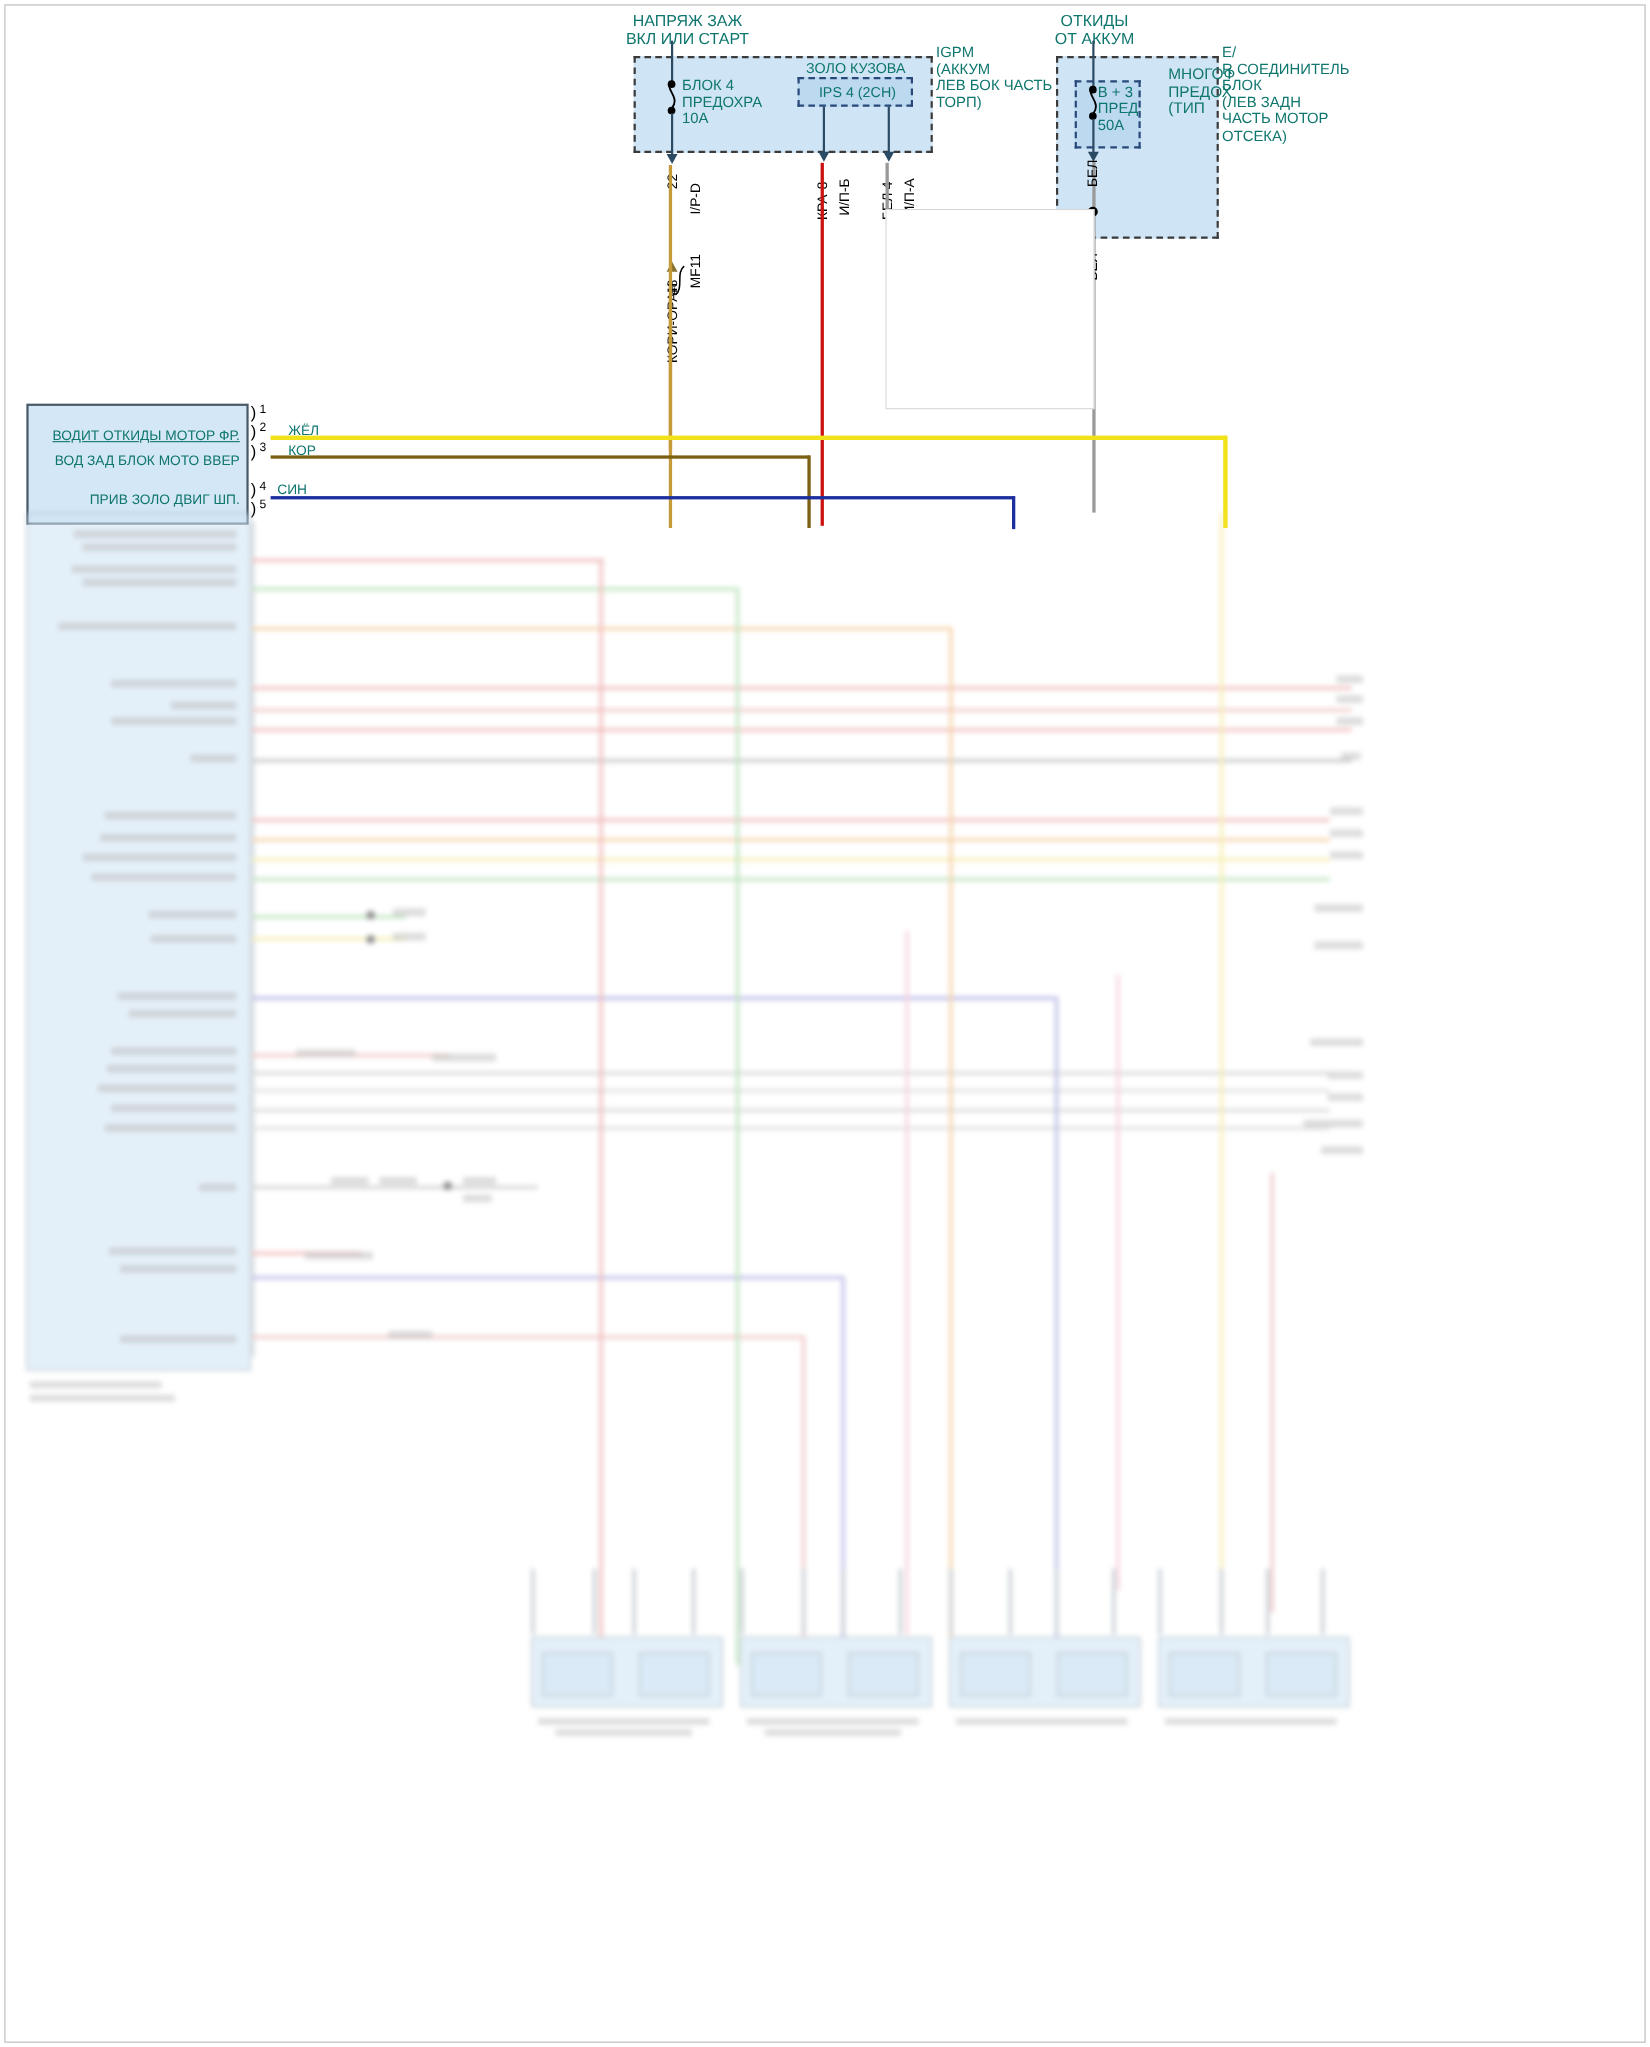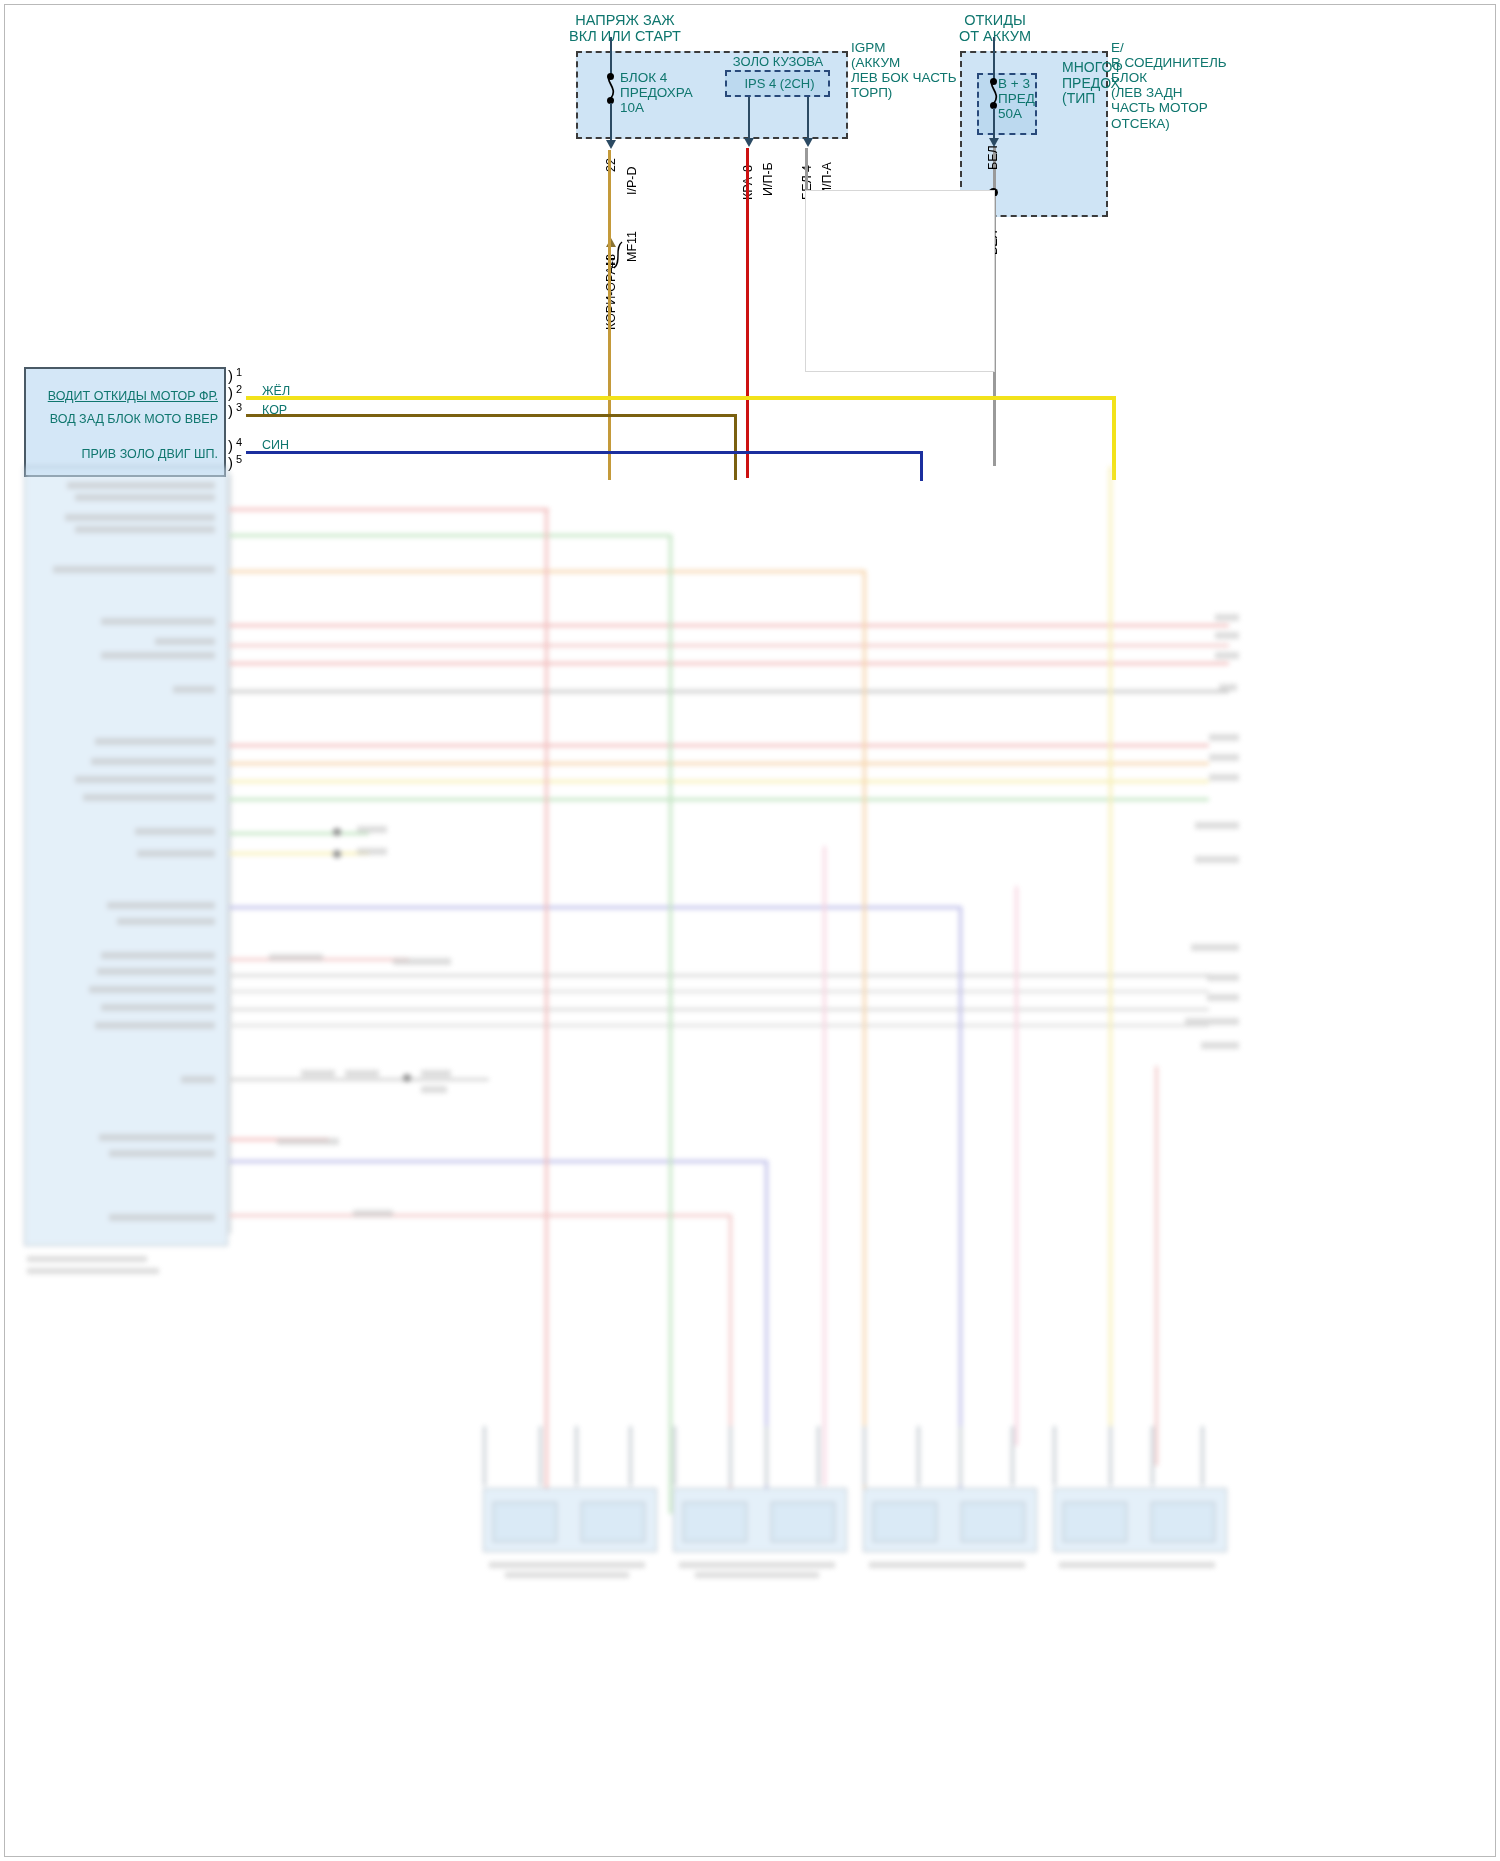--- a/index.html
+++ b/index.html
@@ -172,21 +172,21 @@
   <div class="conn-num" style="left:236px;top:383px;">2</div>
   <div class="brace" style="left:228px;top:403px;">)</div>
   <div class="conn-num" style="left:236px;top:401px;">3</div>
   <div class="brace" style="left:228px;top:438px;">)</div>
   <div class="conn-num" style="left:236px;top:436px;">4</div>
   <div class="brace" style="left:228px;top:455px;">)</div>
   <div class="conn-num" style="left:236px;top:453px;">5</div>
 
   <div class="lbl l" style="left:262px;top:384px;font-size:12.5px;">ЖЁЛ</div>
   <div class="lbl l" style="left:262px;top:403px;font-size:12.5px;">КОР</div>
-  <div class="lbl l" style="left:262px;top:438px;font-size:12.5px;text-align:center;">СИН</div>
+  <div class="lbl l" style="left:252px;top:438px;font-size:12.5px;text-align:center;">СИН</div>
 
   <div class="hline" style="left:246px;top:396px;width:868px;border-color:#f2e21a;border-top-width:4px;"></div>
   <div class="vline" style="left:1112px;top:396px;height:84px;border-color:#f2e21a;border-left-width:4px;"></div>
 
   <div class="hline" style="left:246px;top:414px;width:490px;border-color:#7a6010;border-top-width:3px;"></div>
   <div class="vline" style="left:734px;top:414px;height:66px;border-color:#7a6010;border-left-width:3px;"></div>
 
   <div class="hline" style="left:246px;top:451px;width:676px;border-color:#1b2f9e;border-top-width:3px;"></div>
   <div class="vline" style="left:920px;top:451px;height:30px;border-color:#1b2f9e;border-left-width:3px;"></div>
 

